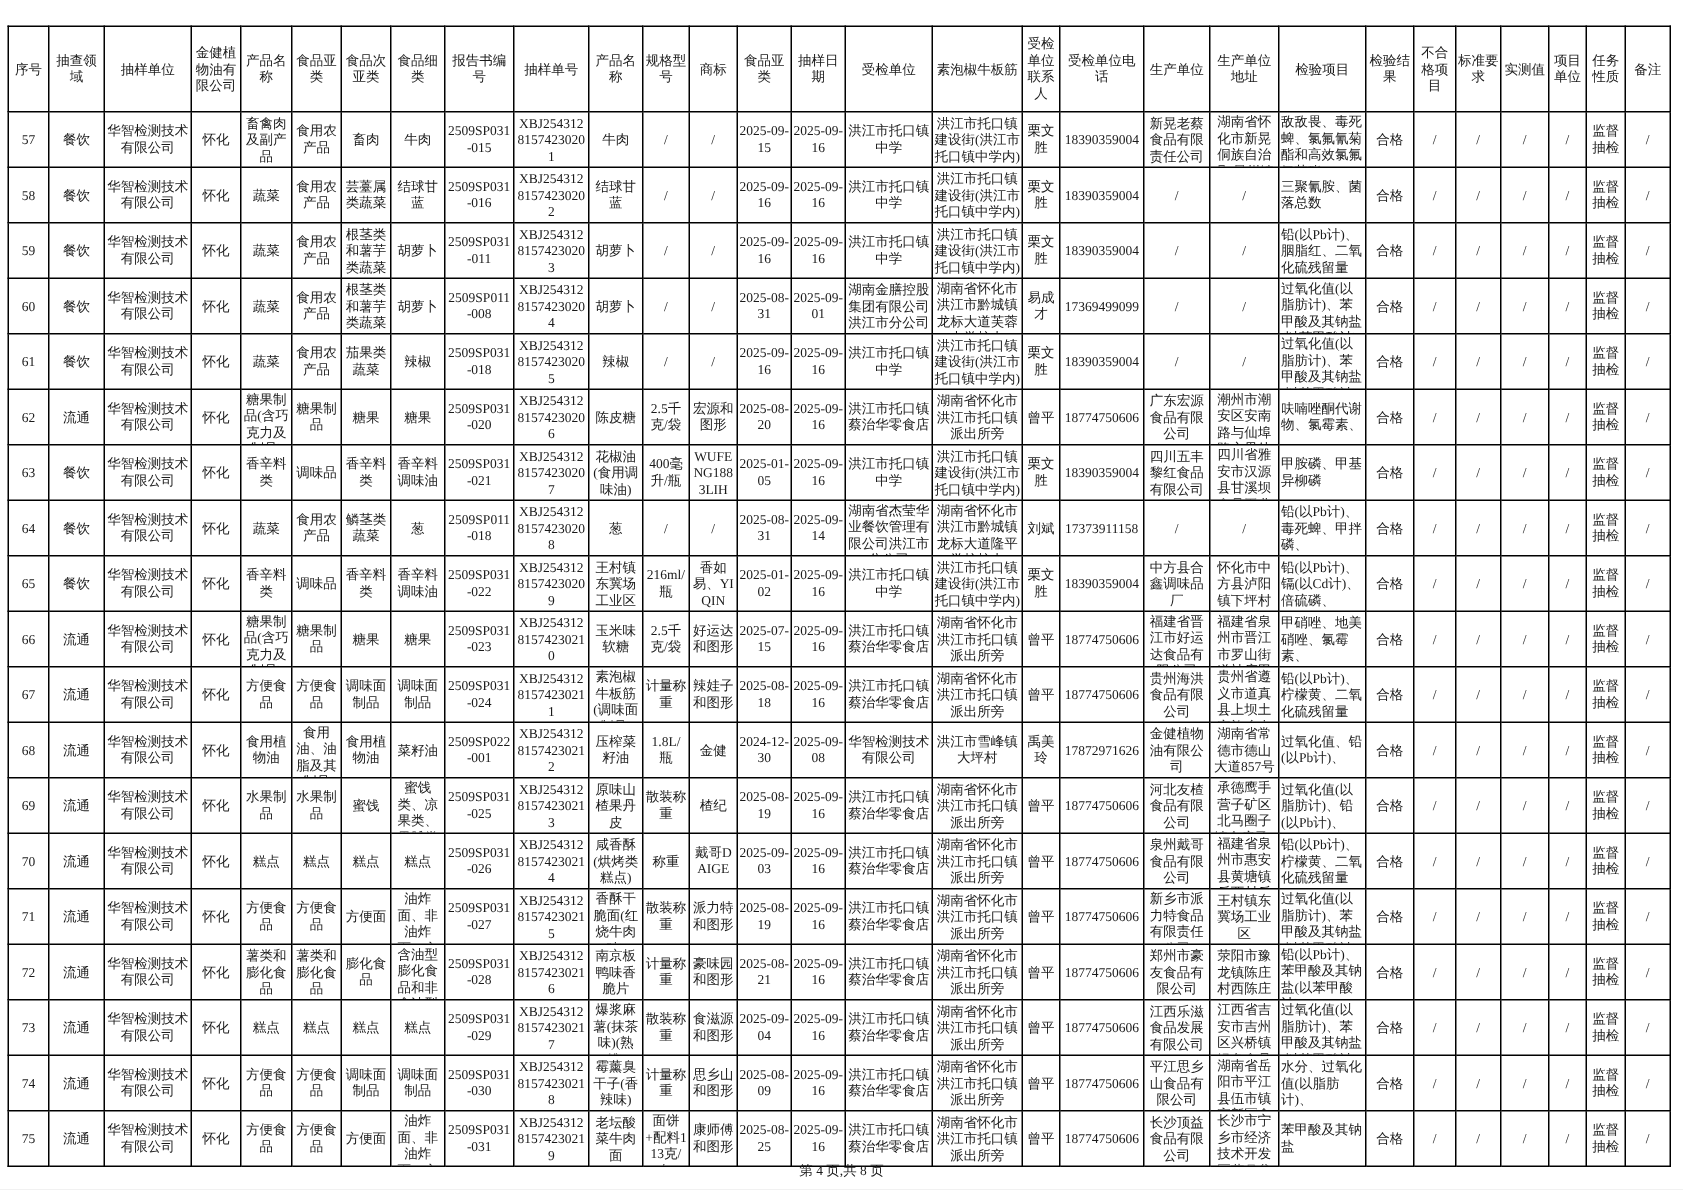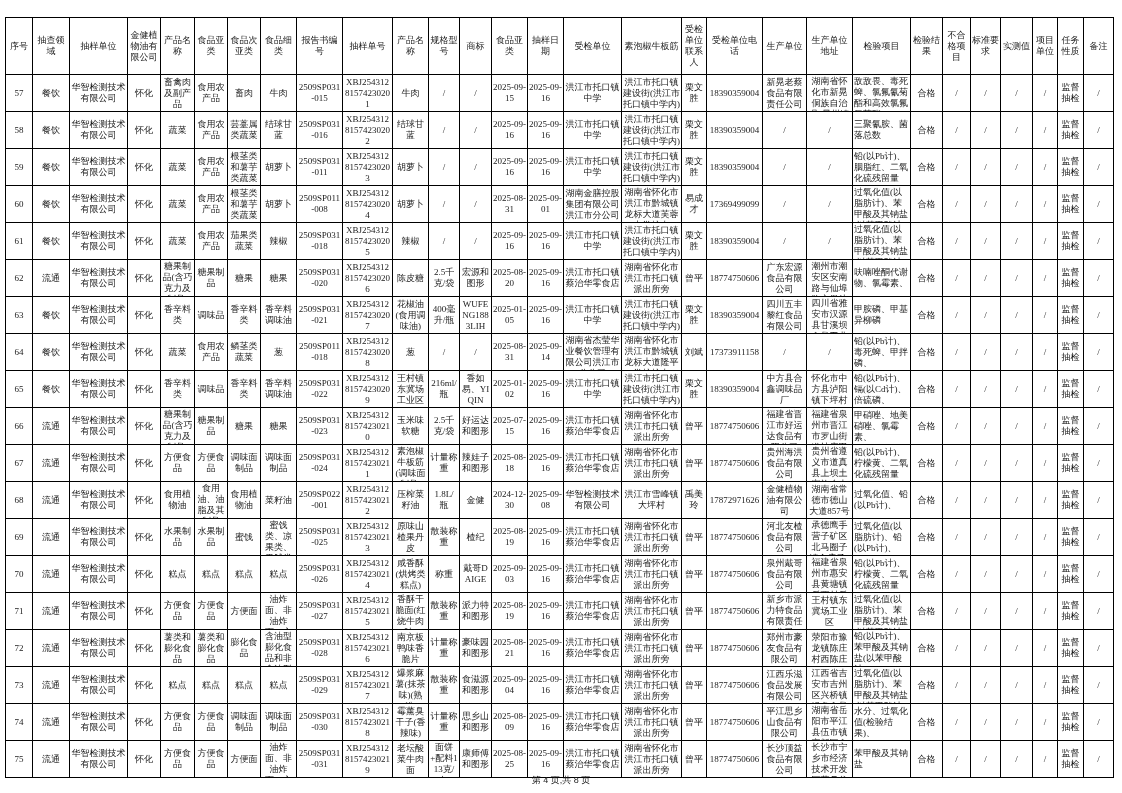--- a/index.html
+++ b/index.html
@@ -27,21 +27,21 @@
     overflow:hidden;
     color:#1a1a1a;
   }
   table.grid thead th{height:56px;}
   table.grid tbody td{height:36px;}
   table.grid td .c{display:block;max-height:35px;overflow:hidden;}
   table.grid td.left{text-align:left;}
   .footer{
     position:absolute;left:0;top:774px;width:1122px;
     text-align:center;font-size:9px;color:#1a1a1a;
-    font-family:Liberation Sans, sans-serif;
+    font-family:Liberation Serif, serif;
   }
 </style>
 </head>
 <body>
 
 <div class="sheet">
   <table class="grid">
     <colgroup>
         <col style="width: 27px;">
         <col style="width: 37px;">
@@ -1678,21 +1678,21 @@
           <td>
             <span class="c">18774750606</span>
           </td>
           <td>
             <span class="c">平江思乡山食品有限公司</span>
           </td>
           <td>
             <span class="c">湖南省岳阳市平江县伍市镇高新区食品产业园</span>
           </td>
           <td class="left">
-            <span class="c">水分、过氧化值(检验结果)、</span>
+            <span class="c">水分、过氧化值(以脂肪计)、</span>
           </td>
           <td>
             <span class="c">合格</span>
           </td>
           <td>
             <span class="c">/</span>
           </td>
           <td>
             <span class="c">/</span>
           </td>

